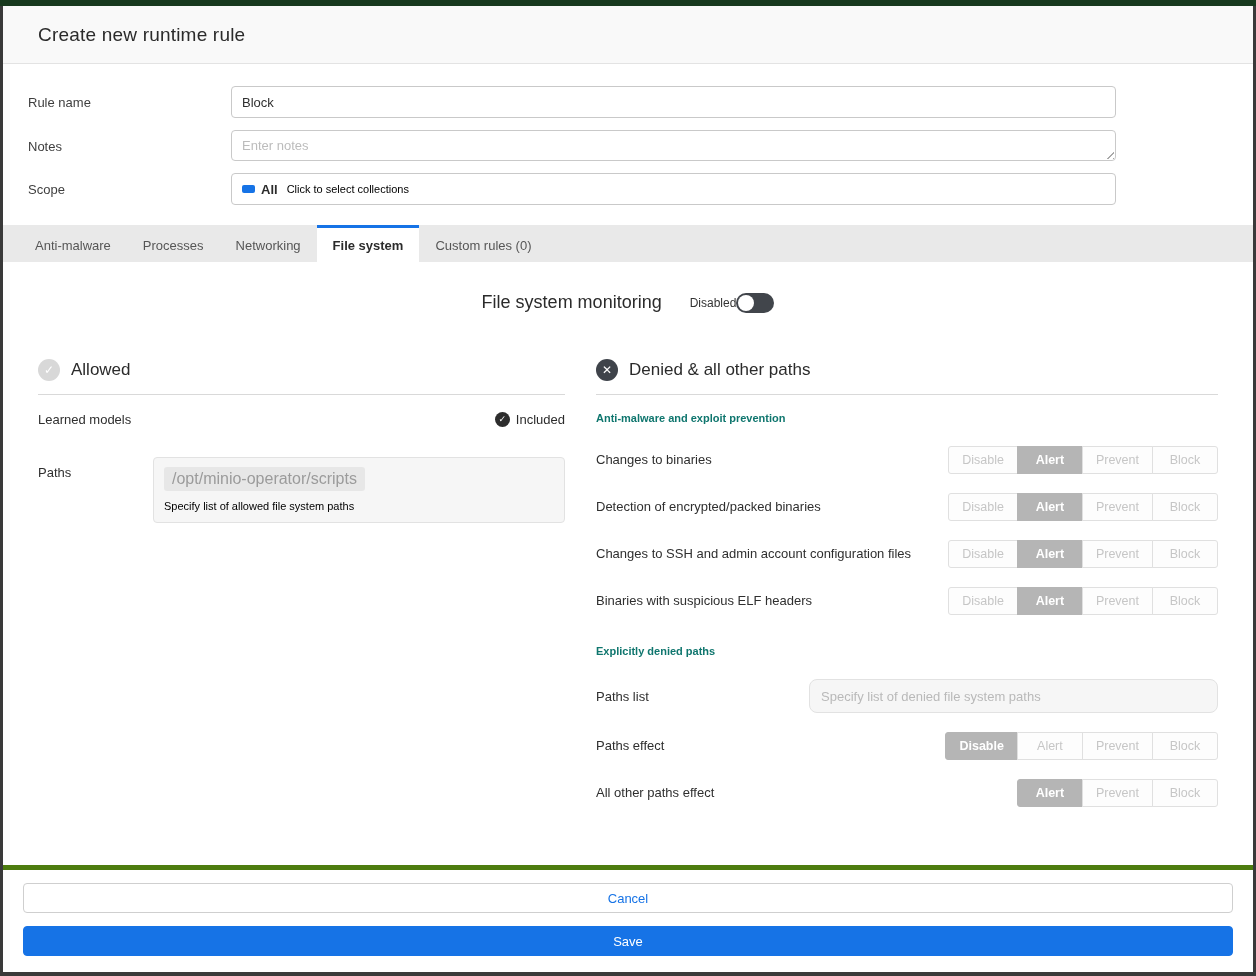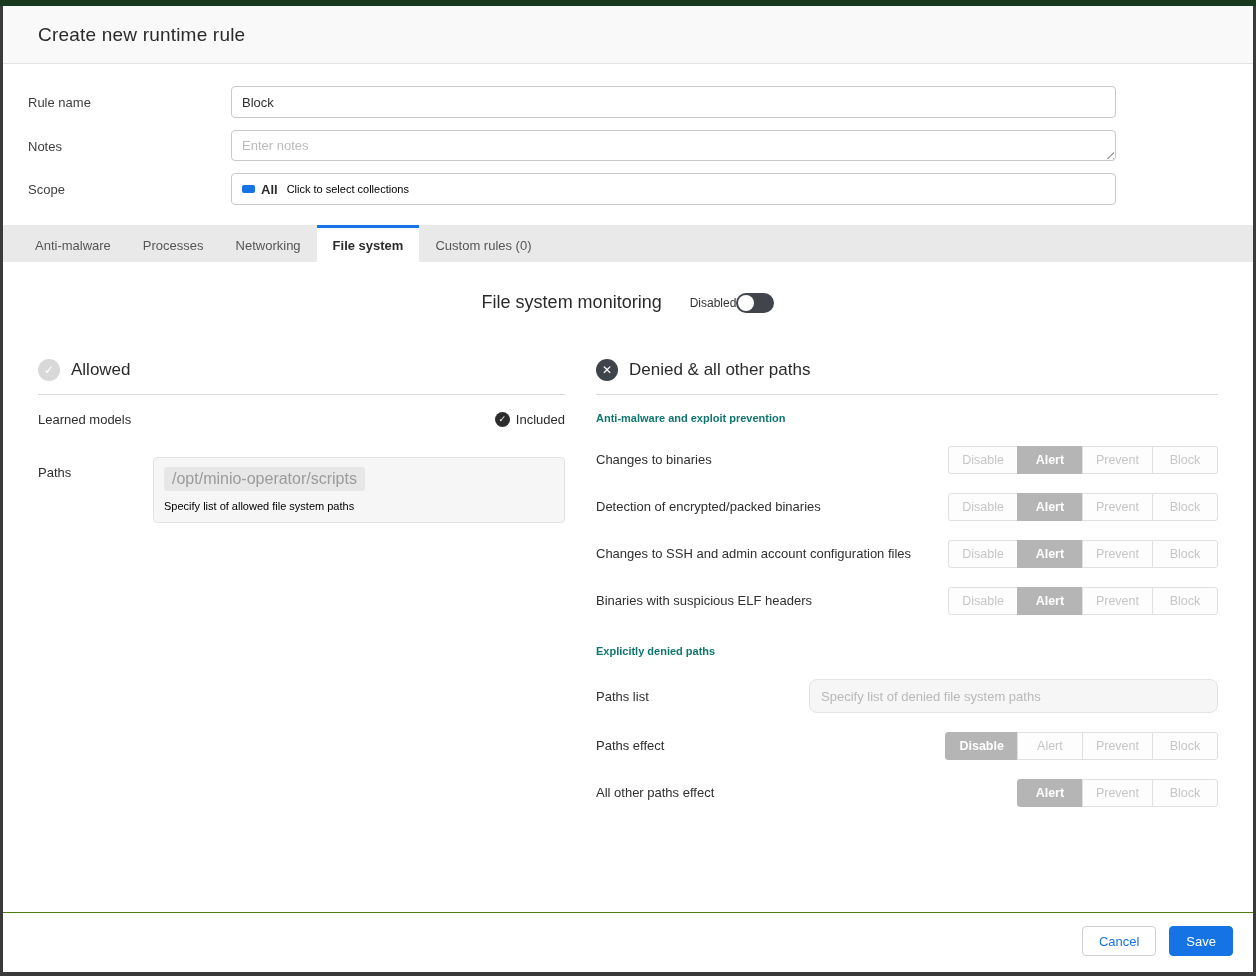--- a/index.html
+++ b/index.html
@@ -117,23 +117,23 @@
   .input-row .row-label { flex:1; font-size:13px; color:#2f2f2f; }
   .denied-input {
     width:409px; height:34px; background:#f6f6f6; border:1px solid #e2e2e2; border-radius:8px;
     padding:0 11px; font-size:13px; color:#2f2f2f; font-family:inherit; outline:none;
   }
   .denied-input::placeholder { color:#b9b9b9; }
 
   
   .dialog-footer {
     margin-top:auto;
-    border-top:1px solid #4d7c0f;
+    border-top:5px solid #4d7c0f;
     padding:13px 20px 16px;
-    display:flex; justify-content:flex-end; gap:13px;
+    display:flex; justify-content:flex-end; gap:13px;flex-direction:column;
   }
   .btn { height:30px; padding:0 16px; border-radius:4px; font-size:13px; font-family:inherit; cursor:pointer; }
   .btn-cancel { background:#fff; border:1px solid #cfcfcf; color:var(--accent,#1673e6); }
   .btn-save { background:var(--accent,#1673e6); border:1px solid var(--accent,#1673e6); color:#fff; font-weight:500; }
 </style>
 </head>
 <body>
 
 <div class="top-strip"></div>
 

